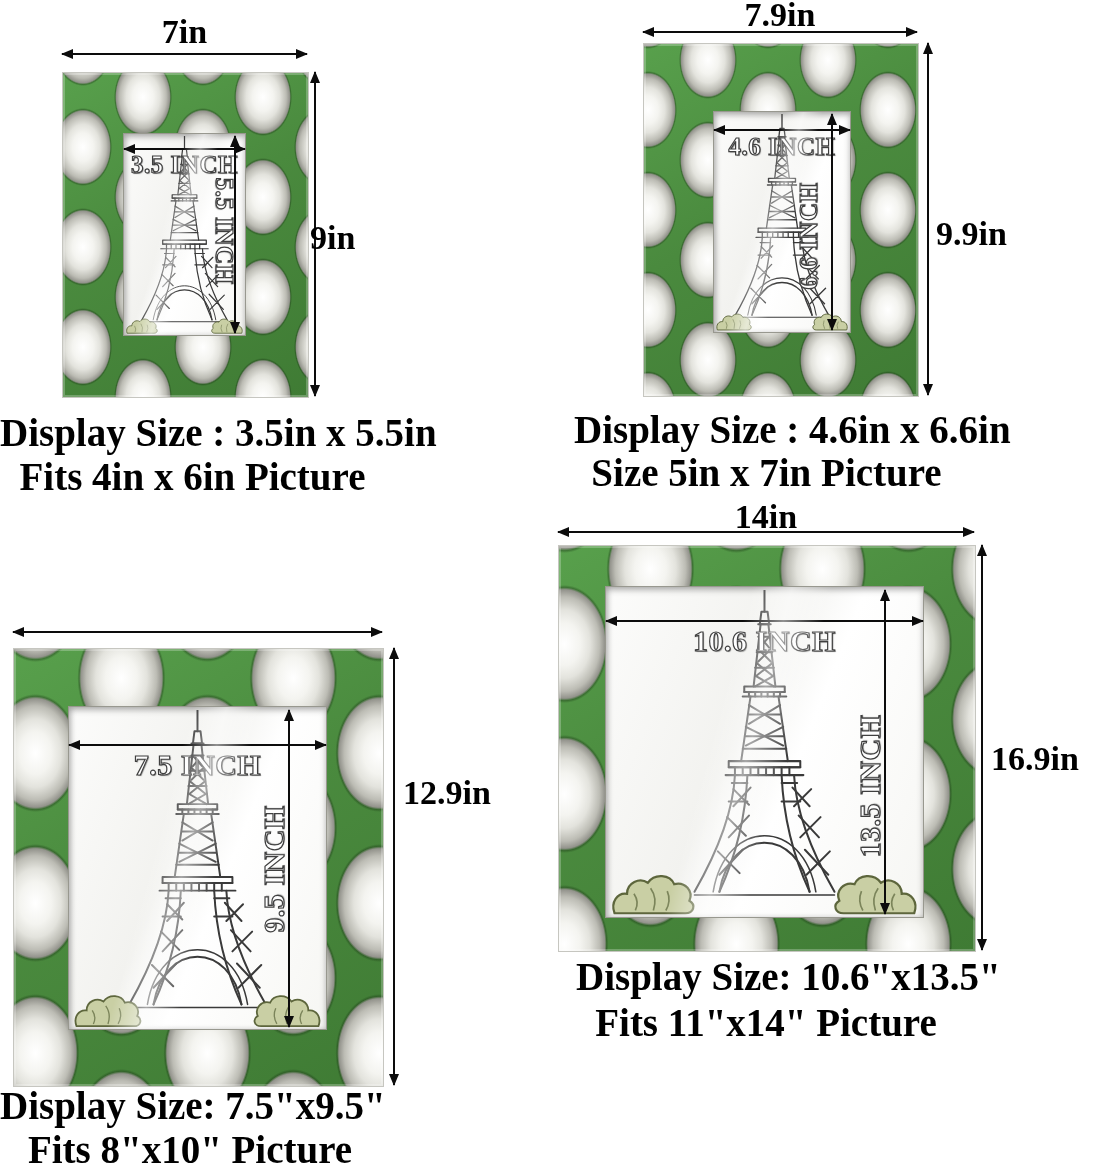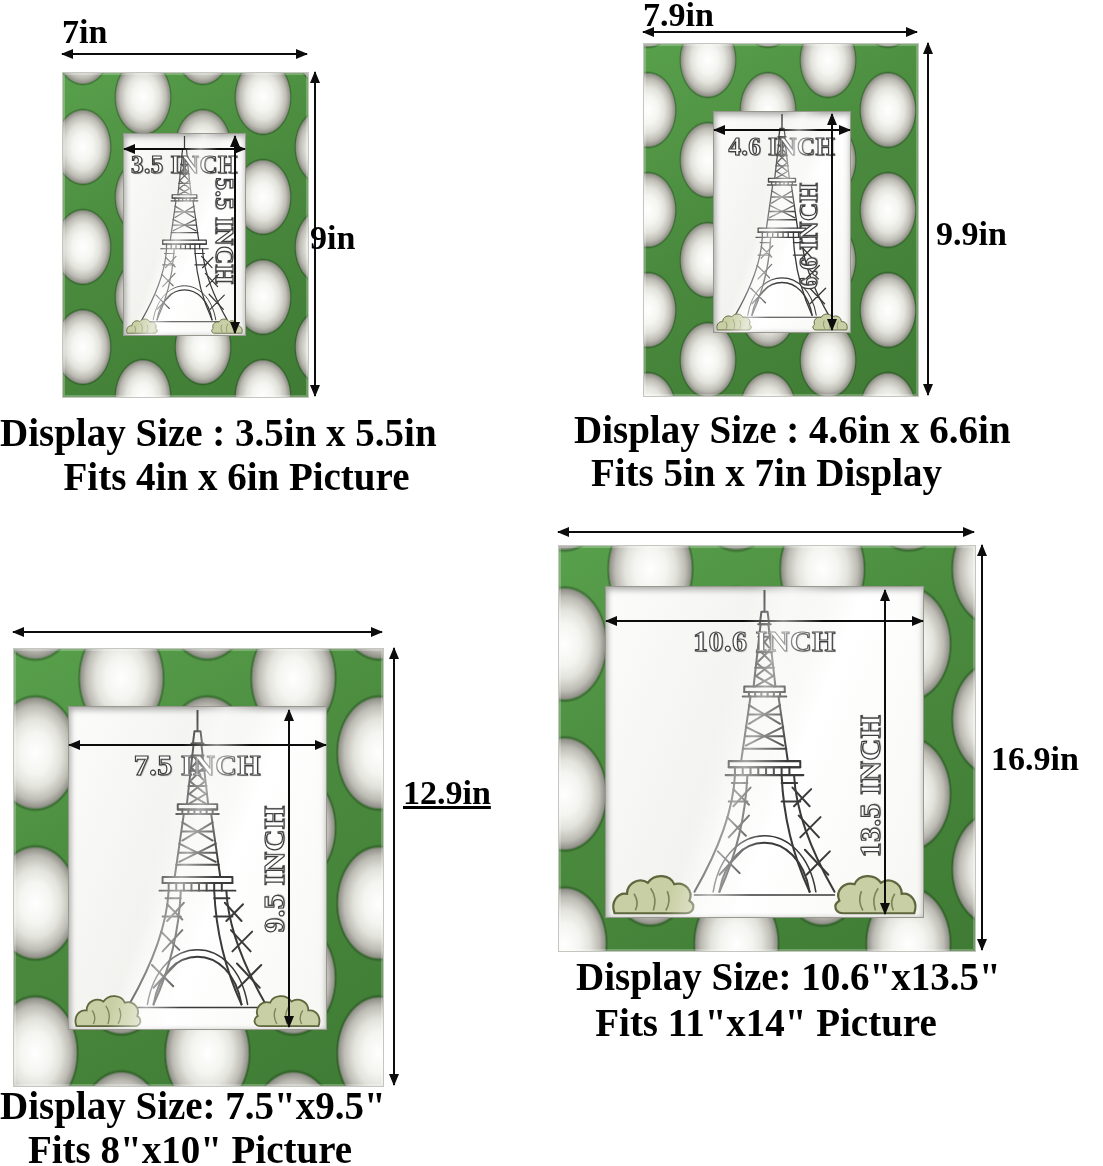--- a/index.html
+++ b/index.html
@@ -3,21 +3,21 @@
 <meta charset="utf-8">
 <style>
   html,body{margin:0;padding:0;background:#fff;}
   .canvas{position:relative;width:1103px;height:1166px;background:#fff;overflow:hidden;
           font-family:"Liberation Serif","DejaVu Serif",serif;color:#000;}
   .panel{position:absolute;left:0;top:0;width:1103px;height:1166px;}
   .panel > *{position:absolute;}
 
   
   .dim-label{font-weight:bold;font-size:34px;line-height:1.1;white-space:nowrap;color:#000;}
-  .h-lab{text-align:left;}
+  .h-lab{text-align:center;}
 
   
   .arrow-h{height:0;border-top:2px solid #0c0c0c;}
   .arrow-h::before{content:"";position:absolute;left:-1px;top:-6px;width:0;height:0;
     border-style:solid;border-width:5px 12px 5px 0;border-color:transparent #0c0c0c transparent transparent;}
   .arrow-h::after{content:"";position:absolute;right:-1px;top:-6px;width:0;height:0;
     border-style:solid;border-width:5px 0 5px 12px;border-color:transparent transparent transparent #0c0c0c;}
   .arrow-v{width:0;border-left:2px solid #0c0c0c;}
   .arrow-v::before{content:"";position:absolute;top:-1px;left:-6px;width:0;height:0;
     border-style:solid;border-width:0 5px 12px 5px;border-color:transparent transparent #0c0c0c transparent;}
@@ -72,41 +72,41 @@
   .p1 .outer-h{left:62px;top:53px;width:245px;}
   .p1 .outer-v{left:314px;top:72px;height:324px;}
   .p1 .v-lab{left:310px;top:219px;}
   .p1 .frame{left:62px;top:72px;width:245px;height:324px;}
   .p1 .photo{left:60px;top:60px;width:121px;height:201px;}
   .p1 .inner-h{left:0;top:14px;width:121px;}
   .p1 .inner-h-label{left:0;top:17px;width:121px;font-size:25px;}
   .p1 .inner-v{left:110px;top:2px;height:197px;}
   .p1 .inner-v-label{left:40px;top:83px;width:120px;font-size:25px;transform:rotate(90deg);}
   .p1 .cap1{left:0;top:413px;width:385px;}
-  .p1 .cap2{left:0;top:457px;width:385px;padding-left:44px;}
+  .p1 .cap2{left:0;top:457px;width:385px;}
 
   
   .p2 .h-lab{left:643px;top:-4px;width:274px;}
   .p2 .outer-h{left:643px;top:31px;width:274px;}
   .p2 .outer-v{left:927px;top:43px;height:352px;}
   .p2 .v-lab{left:936px;top:215px;}
   .p2 .frame{left:643px;top:43px;width:274px;height:352px;}
   .p2 .photo{left:69px;top:67px;width:136px;height:220px;}
   .p2 .inner-h{left:0;top:17px;width:136px;}
   .p2 .inner-h-label{left:0;top:21px;width:136px;font-size:25px;}
   .p2 .inner-v{left:117px;top:2px;height:216px;}
   .p2 .inner-v-label{left:35px;top:110px;width:120px;font-size:25px;transform:rotate(-90deg);}
   .p2 .cap1{left:574px;top:410px;width:385px;}
   .p2 .cap2{left:574px;top:453px;width:385px;}
 
   
   .p3 .h-lab{left:13px;top:589px;width:369px;}
   .p3 .outer-h{left:13px;top:631px;width:369px;}
   .p3 .outer-v{left:393px;top:648px;height:437px;}
-  .p3 .v-lab{left:403px;top:774px;text-decoration:underline;}
+  .p3 .v-lab{left:403px;top:774px;}
   .p3 .frame{left:13px;top:648px;width:369px;height:437px;}
   .p3 .photo{left:54px;top:57px;width:257px;height:322px;}
   .p3 .inner-h{left:0;top:37px;width:257px;}
   .p3 .inner-h-label{left:0;top:41px;width:257px;font-size:30px;}
   .p3 .inner-v{left:219px;top:3px;height:317px;}
   .p3 .inner-v-label{left:135px;top:145px;width:140px;font-size:30px;transform:rotate(-90deg);}
   .p3 .cap1{left:0;top:1086px;width:380px;}
   .p3 .cap2{left:0;top:1130px;width:380px;}
 
   
@@ -211,21 +211,21 @@
             <use href="#bush"></use>
           </svg>
         <div class="arrow-h inner-h"></div>
         <div class="inch-label inner-h-label">4.6 INCH</div>
         <div class="arrow-v inner-v"></div>
         <div class="inch-label inner-v-label">6.6 INCH</div>
         <div class="sheen"></div>
       </div>
     </div>
     <p class="caption cap1">Display Size : 4.6in x 6.6in</p>
-    <p class="caption cap2">Fits 5in x 7in Display</p>
+    <p class="caption cap2">Size 5in x 7in Picture</p>
   </section>
 
   <section class="panel p3">
     <div class="arrow-h outer-h"></div>
     <div class="arrow-v outer-v"></div>
     <div class="dim-label v-lab">12.9in</div>
     <div class="frame golf-lg">
       <div class="photo">
         <svg class="tower" viewBox="0 0 120 210" preserveAspectRatio="xMidYMax meet">
             <use href="#eiffel"></use>
@@ -241,20 +241,21 @@
         <div class="arrow-v inner-v"></div>
         <div class="inch-label inner-v-label">9.5 INCH</div>
         <div class="sheen"></div>
       </div>
     </div>
     <p class="caption cap1">Display Size: 7.5"x9.5"</p>
     <p class="caption cap2">Fits 8"x10" Picture</p>
   </section>
 
   <section class="panel p4">
+    <div class="dim-label h-lab">14in</div>
     <div class="arrow-h outer-h"></div>
     <div class="arrow-v outer-v"></div>
     <div class="dim-label v-lab">16.9in</div>
     <div class="frame golf-lg">
       <div class="photo">
         <svg class="tower" viewBox="0 0 120 210" preserveAspectRatio="xMidYMax meet">
             <use href="#eiffel"></use>
           </svg>
         <svg class="bush bush-l" viewBox="0 0 64 44">
             <use href="#bush"></use>

